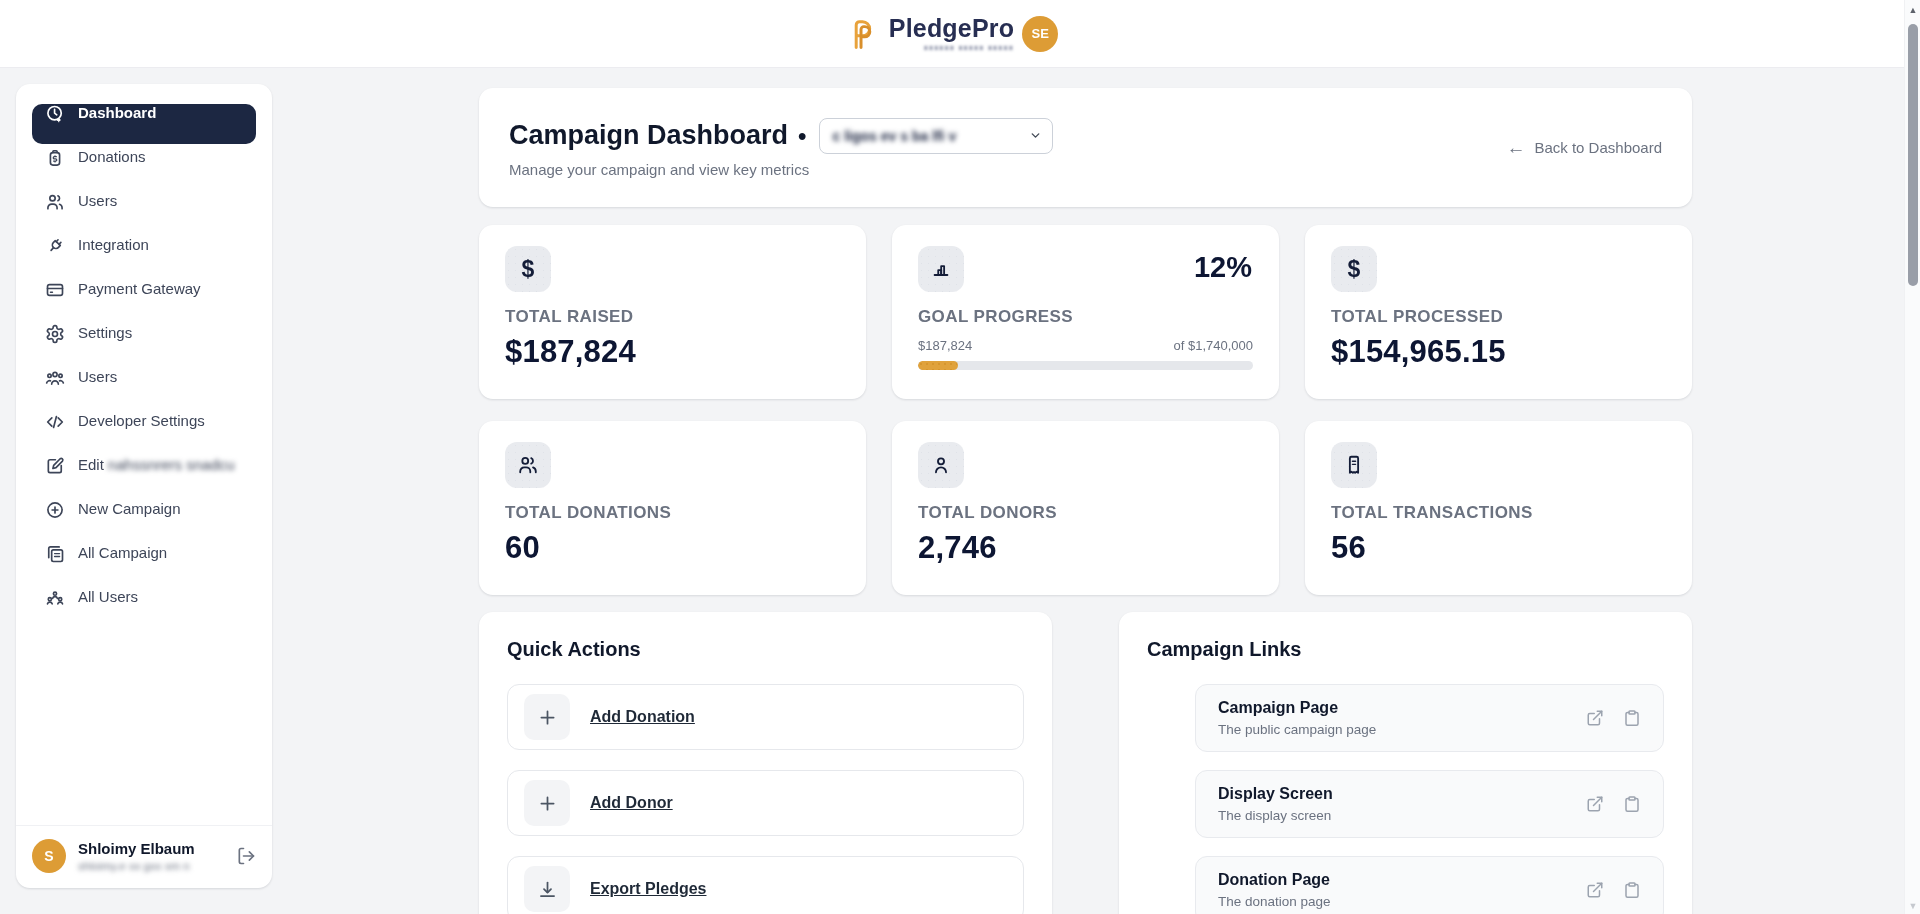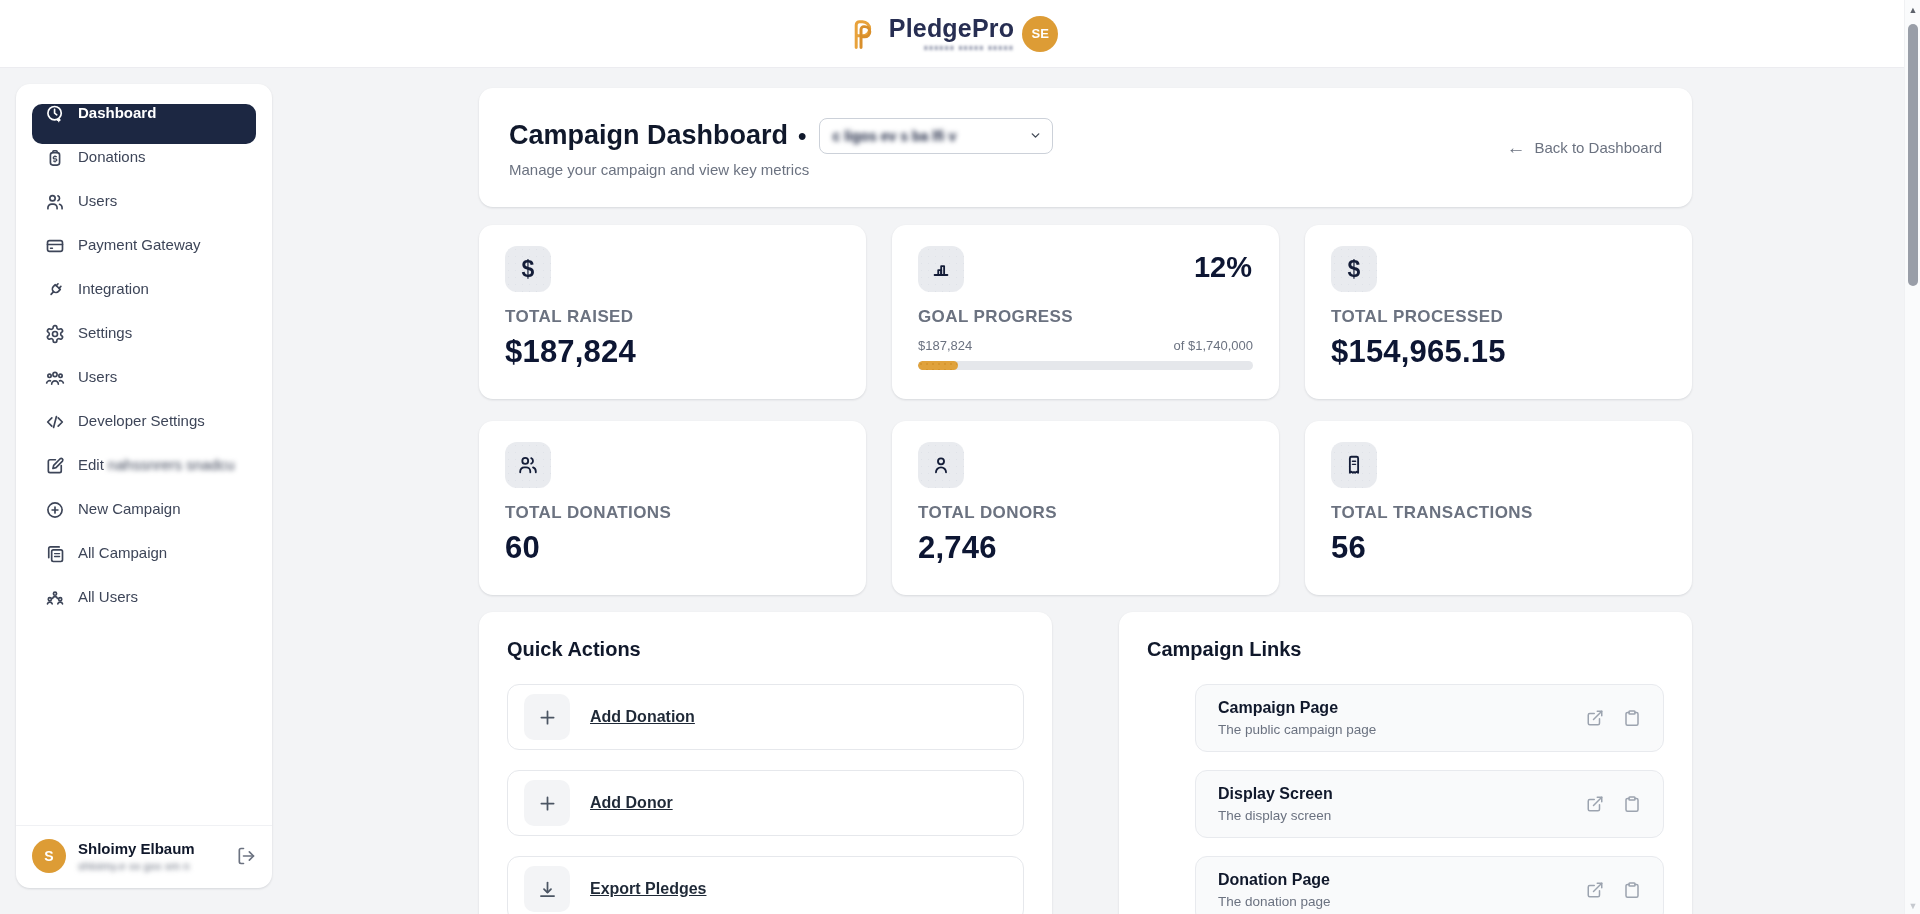--- a/index.html
+++ b/index.html
@@ -171,39 +171,39 @@
             <path d="M3.5 20v-1a4.5 4.5 0 0 1 4.5-4.5h2A4.5 4.5 0 0 1 14.5 19v1"></path>
             <path d="M15.5 4.6a3.2 3.2 0 0 1 0 5.9"></path>
             <path d="M17.5 14.7a4.5 4.5 0 0 1 3 4.3v1"></path>
           </svg>
       </span>
       <span class="nav-label">Users</span>
     </li>
     <li class="nav-item">
       <span class="nic">
         <svg class="ic" width="20" height="20" viewBox="0 0 24 24">
-            <rect x="3" y="5.5" width="18" height="13" rx="2.5"></rect>
-            <path d="M3 10.2h18"></path>
-            <path d="M6.5 14.7h2.5" stroke-width="1.6"></path>
-          </svg>
-      </span>
-      <span class="nav-label">Payment Gateway</span>
-    </li>
-    <li class="nav-item">
-      <span class="nic">
-        <svg class="ic" width="20" height="20" viewBox="0 0 24 24">
             <g transform="rotate(42 12 12)">
               <path d="M9.7 7.2V4"></path>
               <path d="M14.3 7.2V4"></path>
               <path d="M7.8 7.2h8.4v3.2a4.2 4.2 0 0 1-8.4 0Z"></path>
               <path d="M12 14.6V19"></path>
             </g>
           </svg>
       </span>
       <span class="nav-label">Integration</span>
+    </li>
+    <li class="nav-item">
+      <span class="nic">
+        <svg class="ic" width="20" height="20" viewBox="0 0 24 24">
+            <rect x="3" y="5.5" width="18" height="13" rx="2.5"></rect>
+            <path d="M3 10.2h18"></path>
+            <path d="M6.5 14.7h2.5" stroke-width="1.6"></path>
+          </svg>
+      </span>
+      <span class="nav-label">Payment Gateway</span>
     </li>
     <li class="nav-item">
       <span class="nic">
         <svg class="ic" width="20" height="20" viewBox="0 0 24 24">
             <path d="M12.22 2h-.44a2 2 0 0 0-2 2v.18a2 2 0 0 1-1 1.73l-.43.25a2 2 0 0 1-2 0l-.15-.08a2 2 0 0 0-2.73.73l-.22.38a2 2 0 0 0 .73 2.73l.15.1a2 2 0 0 1 1 1.72v.51a2 2 0 0 1-1 1.74l-.15.09a2 2 0 0 0-.73 2.73l.22.38a2 2 0 0 0 2.73.73l.15-.08a2 2 0 0 1 2 0l.43.25a2 2 0 0 1 1 1.73V20a2 2 0 0 0 2 2h.44a2 2 0 0 0 2-2v-.18a2 2 0 0 1 1-1.73l.43-.25a2 2 0 0 1 2 0l.15.08a2 2 0 0 0 2.73-.73l.22-.39a2 2 0 0 0-.73-2.73l-.15-.08a2 2 0 0 1-1-1.74v-.5a2 2 0 0 1 1-1.74l.15-.09a2 2 0 0 0 .73-2.73l-.22-.38a2 2 0 0 0-2.73-.73l-.15.08a2 2 0 0 1-2 0l-.43-.25a2 2 0 0 1-1-1.73V4a2 2 0 0 0-2-2z"></path>
             <circle cx="12" cy="12" r="3"></circle>
           </svg>
       </span>
       <span class="nav-label">Settings</span>
     </li>

